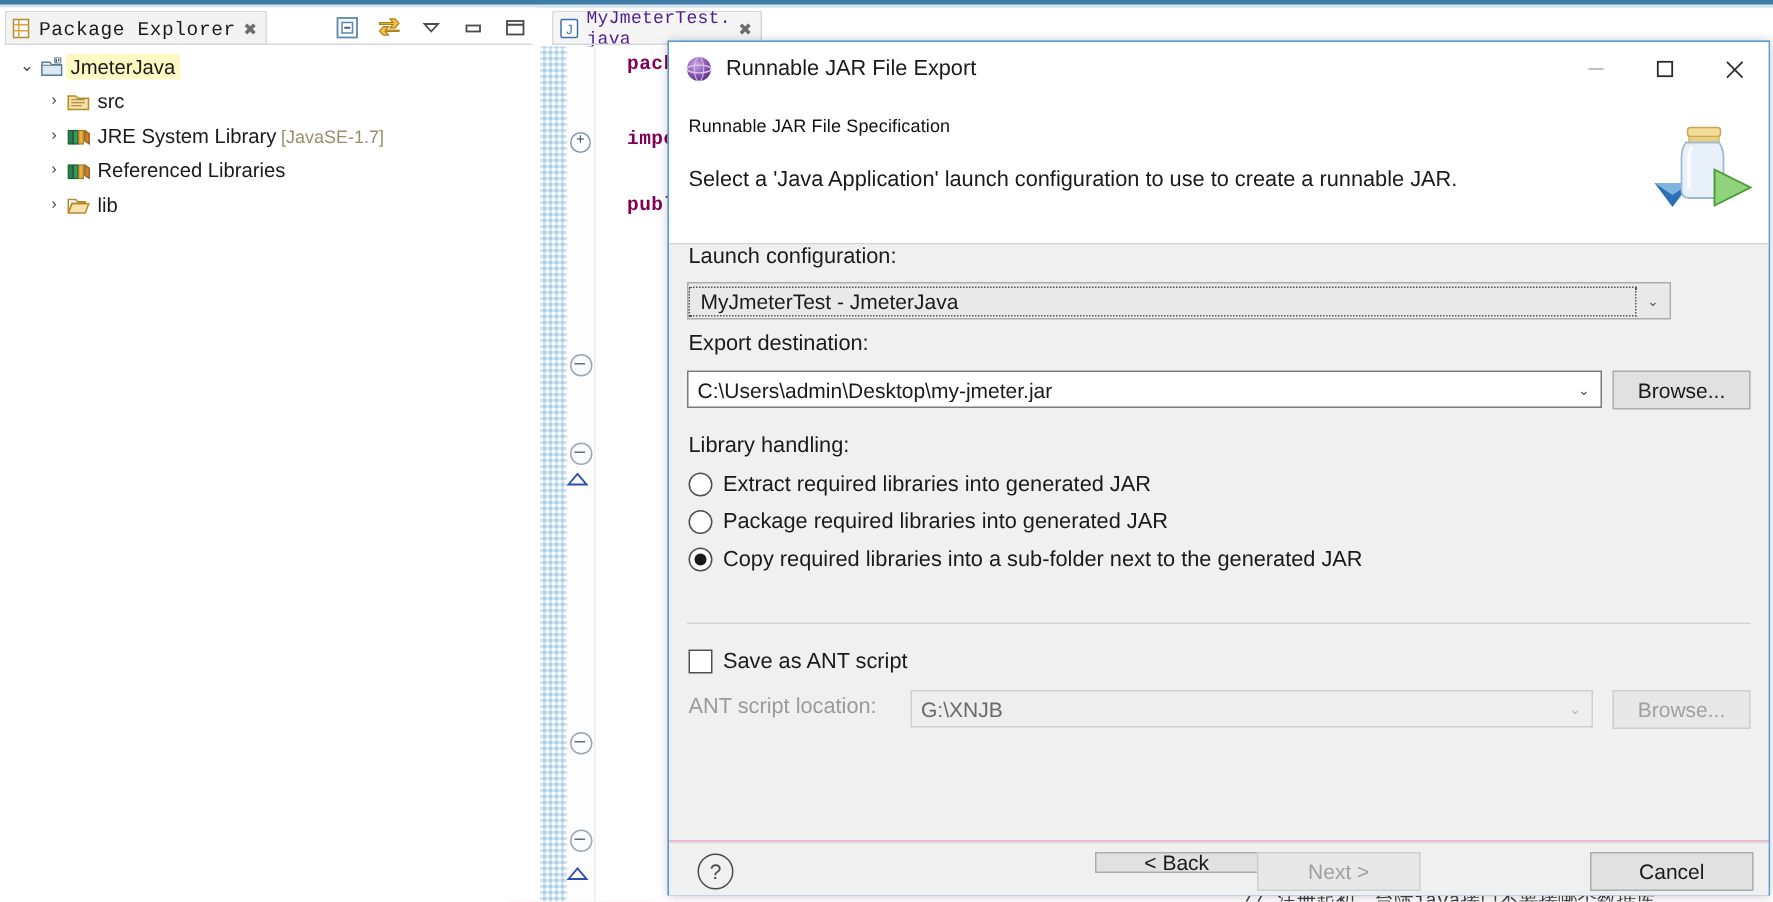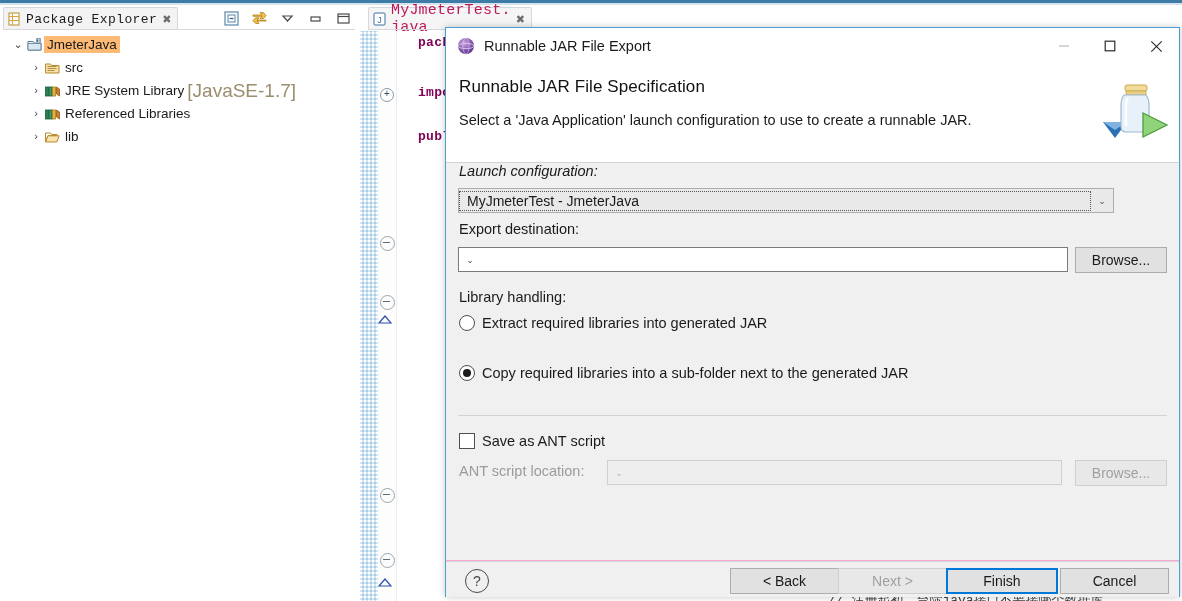--- a/index.html
+++ b/index.html
@@ -73,38 +73,38 @@
     white-space: nowrap;
   }
   .tree-row .twisty {
     width: 16px; text-align: center; color: #4a4a4a; font-size: 11px;
     flex: 0 0 16px; line-height: 1;
   }
   .tree-row .t-icon { width: 18px; flex: 0 0 18px; position: relative; height: 16px; }
   .tree-label {
     font-size: 13.5px; color: #1a1a1a; padding: 1px 3px;
   }
-  .tree-label.sel { background: #fdba74; }
-  .tree-suffix { color: #9a8e6e; font-size: 19px; }
+  .tree-label.sel { background: #fef9c3; }
+  .tree-suffix { color: #9a8e6e; font-size: 12px; }
 
   
   #editor-area {
     position: absolute; left: 358px; top: 5px; width: 824px; height: 596px;
     background: #ffffff;
   }
   .ed-tabbar { position: absolute; left: 10px; top: 0; height: 26px; }
   .ed-tab {
     position: absolute; left: 0; top: 2px; height: 22px;
     display: flex; align-items: center; gap: 5px;
     padding: 0 6px 0 4px;
     background: #f5f5f5; border: 1px solid #d8d8d8; border-bottom: none;
     border-radius: 2px 2px 0 0;
   }
   .ed-tab-label {
-    font-family: "Liberation Mono", monospace; font-size: 15px; color: #be185d;
+    font-family: "Liberation Mono", monospace; font-size: 12px; color: #4c1d95;
     letter-spacing: .2px;
   }
   .ed-tab-underline {
     position: absolute; left: 10px; top: 24px; width: 175px; height: 1px; background: #d8d8d8;
   }
 
   
   .gutter {
     position: absolute; left: 2px; top: 26px; width: 18px; height: 575px;
     background:
@@ -170,21 +170,21 @@
   }
   .winbtn.disabled { opacity: .35; }
 
   .dlg-header {
     position: absolute; left: 0; top: 36px; width: 733px; height: 98px;
     background: #ffffff;
     border-bottom: 1px solid #d4d4d4;
   }
   .dlg-h-title {
     position: absolute; left: 13px; top: 13px;
-    font-size: 17px; color: #111; letter-spacing: .1px;
+    font-size: 12px; color: #111; letter-spacing: .1px;
   }
   .dlg-h-desc {
     position: absolute; left: 13px; top: 48px;
     font-size: 14.5px; color: #1a1a1a;
   }
   .jar-graphic { position: absolute; right: 6px; top: 12px; width: 76px; height: 72px; }
 
   .dlg-body {
     position: absolute; left: 0; top: 135px; width: 733px; height: 397px;
     background: #f0f0f0;
@@ -474,72 +474,75 @@
         <path d="M29 15 h20 v4 h-20z" fill="#e9cf86" stroke="#c9a94c" stroke-width=".8"></path>
         <path d="M27 19 q-3 4 -3 10 v22 q0 5 5 5 h18 q5 0 5 -5 v-22 q0 -6 -3 -10z" fill="#e8f1fa" stroke="#9fb9cf" stroke-width="1.2"></path>
         <path d="M31 22 q-2 3 -2 8 v20" fill="none" stroke="#ffffff" stroke-width="2.4" opacity=".85"></path>
         <path d="M46 37 L70 49 L46 61 Z" fill="#8fd37b" stroke="#4f9c3c" stroke-width="1.3"></path>
       </svg>
     </span>
   </div>
 
   <div class="dlg-body">
 
-    <div class="field-label" style="left:13px; top:0px;font-style:italic;">Launch configuration:</div>
+    <div class="field-label" style="left:13px; top:0px;">Launch configuration:</div>
     <div class="combo readonly focused" style="left:12px; top:25px; width:656px;">
       <span class="ctext">MyJmeterTest - JmeterJava</span>
       <span class="arrow">⌄</span>
     </div>
 
     <div class="field-label" style="left:13px; top:58px;">Export destination:</div>
     <div class="combo" style="left:12px; top:84px; width:610px;">
+      <span class="ctext">C:\Users\admin\Desktop\my-jmeter.jar</span>
       <span class="arrow">⌄</span>
     </div>
     <div class="btn" style="left:629px; top:84px; width:92px; height:26px;">
       <span>Browse...</span>
     </div>
 
     <div class="field-label" style="left:13px; top:126px;">Library handling:</div>
 
     <div class="radio-row" style="left:13px; top:152px;">
       <span class="radio"></span>
       <span class="radio-label">Extract required libraries into generated JAR</span>
     </div>
+    <div class="radio-row" style="left:13px; top:177px;">
+      <span class="radio"></span>
+      <span class="radio-label">Package required libraries into generated JAR</span>
+    </div>
     <div class="radio-row" style="left:13px; top:202px;">
       <span class="radio checked"></span>
       <span class="radio-label">Copy required libraries into a sub-folder next to the generated JAR</span>
     </div>
 
     <div class="divider" style="left:12px; top:252px; width:709px;"></div>
 
     <div class="radio-row" style="left:13px; top:270px;">
       <span class="checkbox"></span>
       <span class="radio-label">Save as ANT script</span>
     </div>
 
     <div class="field-label" style="left:13px; top:300px; color:#9b9b9b;">ANT script location:</div>
     <div class="combo disabled" style="left: 161px; top: 297px; width: 455px;">
+        <span class="ctext">G:\XNJB</span>
         <span class="arrow">⌄</span>
       </div>
 
     <div class="btn disabled" style="left:629px; top:297px; width:92px; height:26px;">
       <span>Browse...</span>
     </div>
   </div>
 
   <div class="dlg-footer">
     <div class="help-ico">
       <span>?</span>
     </div>
-    <div class="btn" style="left:284px; top:6px; width:109px; height:26px;">
+    <div class="btn" style="left:284px; top:6px; width:109px; height:14px;">
       <span>&lt; Back</span>
     </div>
     <div class="btn disabled" style="left:392px; top:6px; width:109px; height:26px;">
       <span>Next &gt;</span>
     </div>
-    <div class="btn default" style="left:500px; top:6px; width:112px; height:26px;">
-      <span>Finish</span>
-    </div>
     <div class="btn" style="left:614px; top:6px; width:109px; height:26px;">
       <span>Cancel</span>
     </div>
   </div>
 </div>
 
 </body></html>

